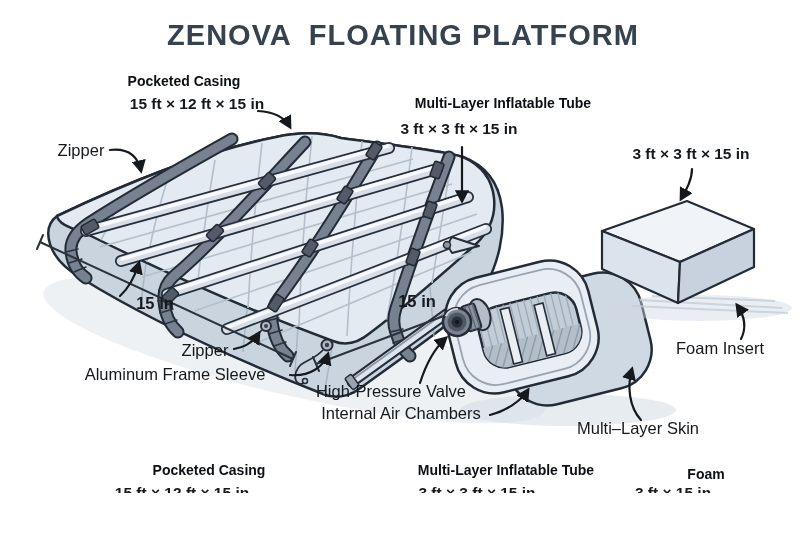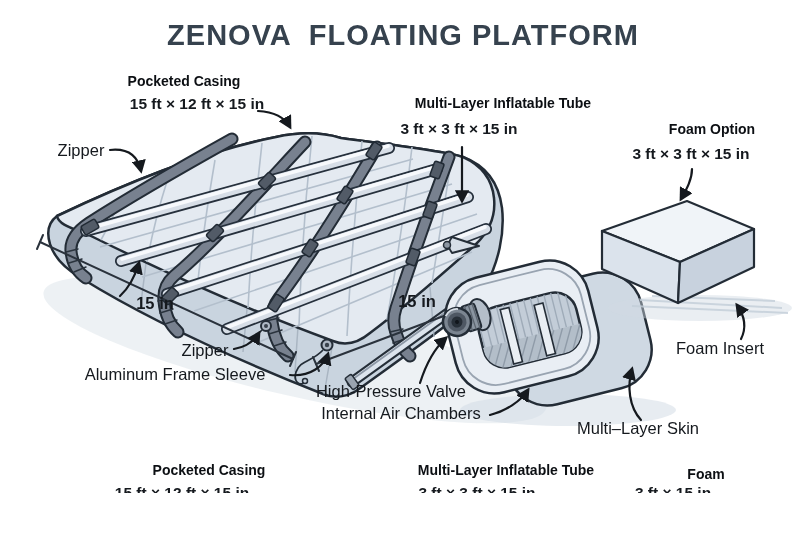--- a/index.html
+++ b/index.html
@@ -240,21 +240,20 @@
 </svg>
 
 <div class="lbl title" style="left:403px;top:35px;">ZENOVA  FLOATING PLATFORM</div>
 
 <div class="lbl head" style="left:156px;top:81px;">Pocketed Casing</div>
 <div class="lbl dims" style="left:197px;top:104px;">15 ft × 12 ft × 15 in</div>
 
 <div class="lbl head" style="left:475px;top:103px;">Multi-Layer Inflatable Tube</div>
 <div class="lbl dims" style="left:459px;top:129px;">3 ft × 3 ft × 15 in</div>
 
-<div class="lbl head" style="left:684px;top:129px;">Foam Option</div>
 <div class="lbl dims" style="left:691px;top:154px;">3 ft × 3 ft × 15 in</div>
 
 <div class="lbl callout" style="left:81px;top:150px;">Zipper</div>
 <div class="lbl measure" style="left:155px;top:303px;">15 in</div>
 <div class="lbl measure" style="left:417px;top:301px;">15 in</div>
 <div class="lbl callout" style="left:205px;top:350px;">Zipper</div>
 <div class="lbl callout" style="left:175px;top:374px;">Aluminum Frame Sleeve</div>
 <div class="lbl callout" style="left:391px;top:391px;">High-Pressure Valve</div>
 <div class="lbl callout" style="left:401px;top:413px;">Internal Air Chambers</div>
 <div class="lbl callout" style="left:638px;top:428px;">Multi–Layer Skin</div>

